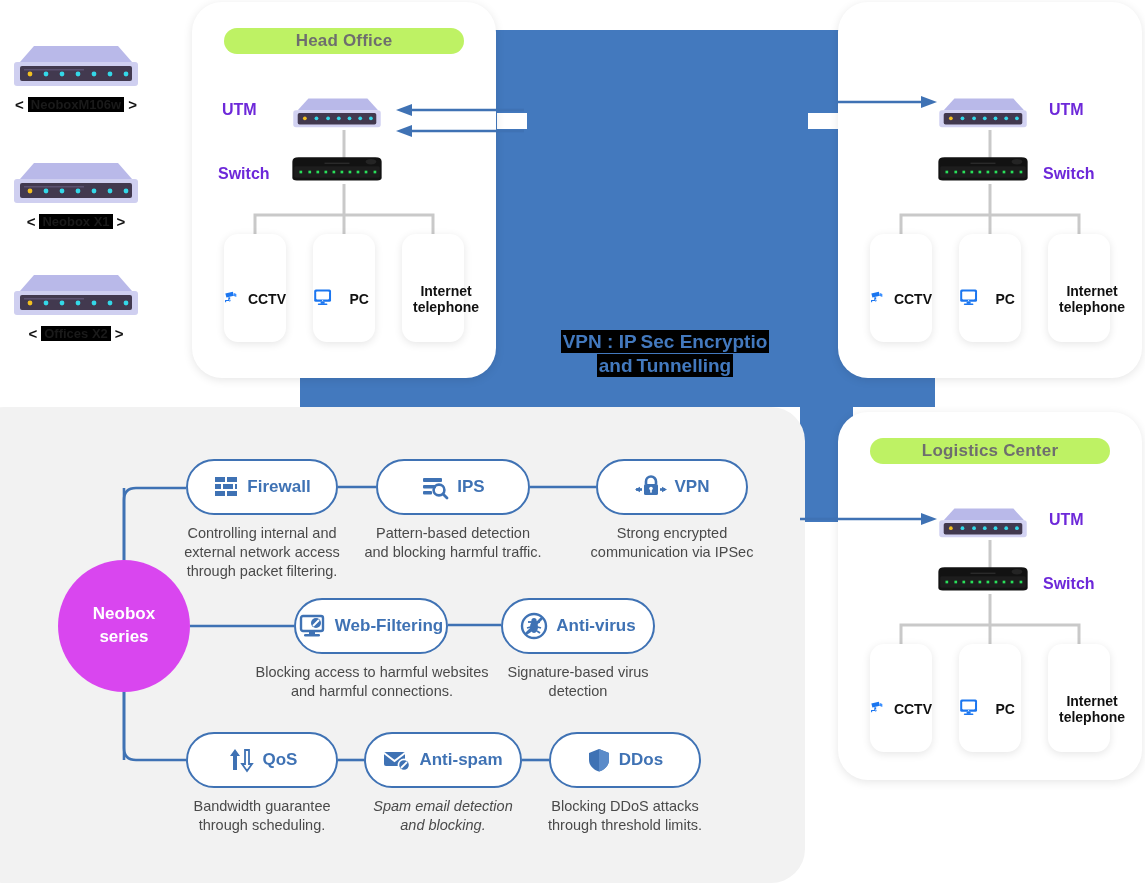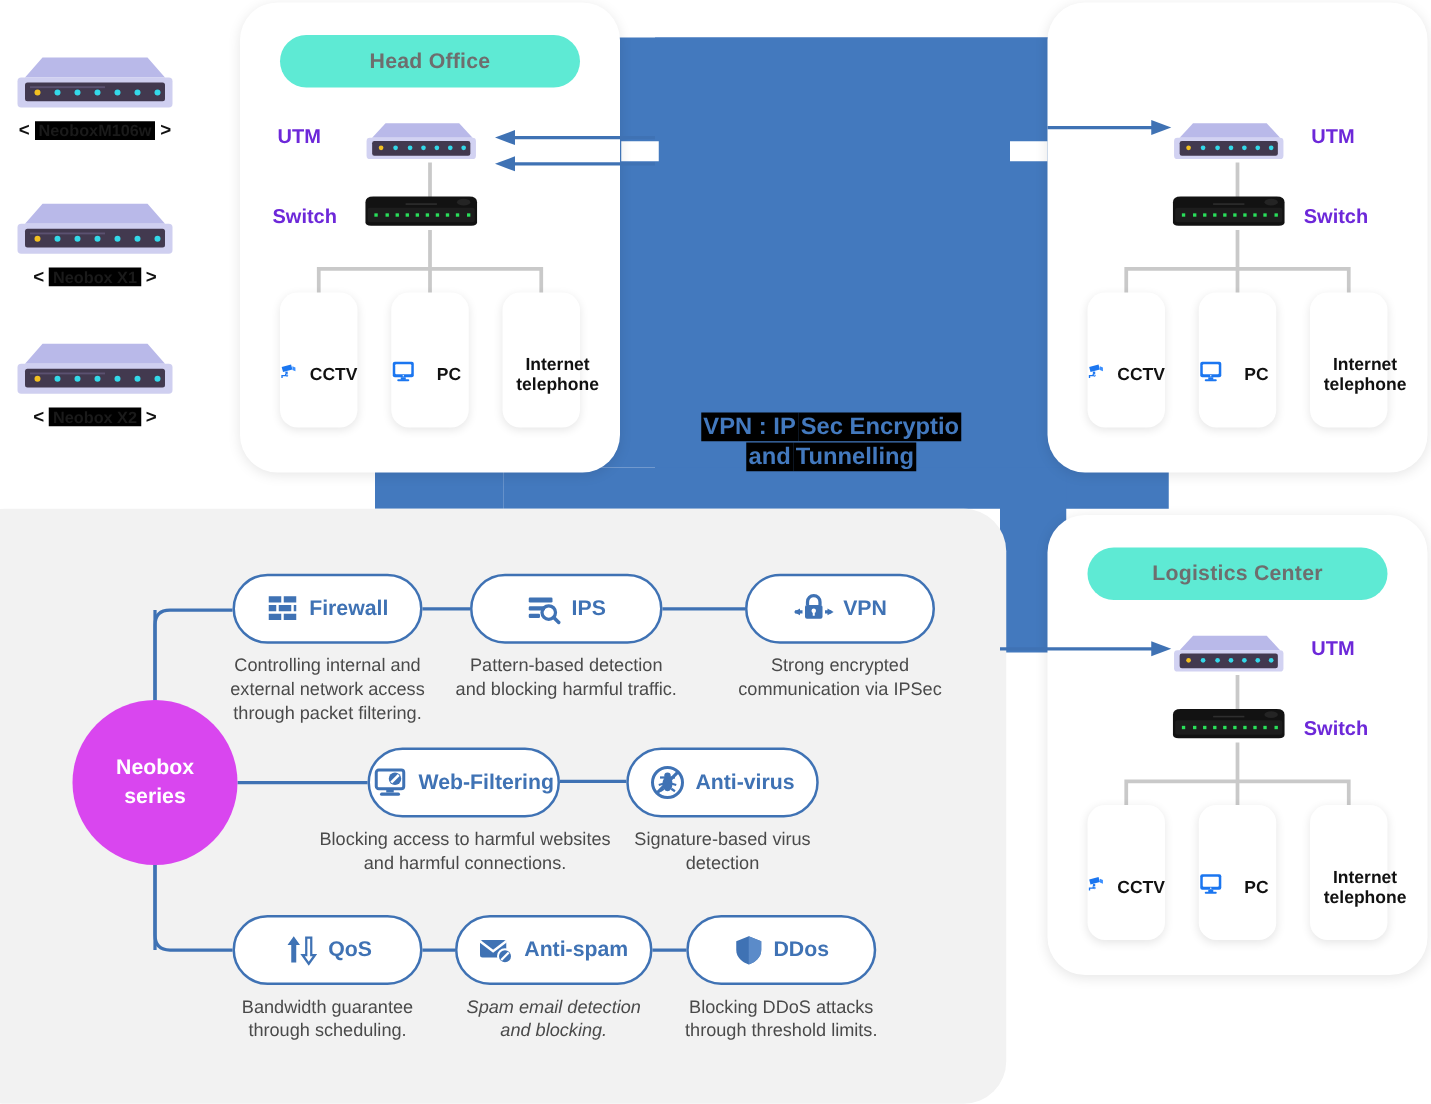--- a/index.html
+++ b/index.html
@@ -24,22 +24,22 @@
   
   .office-panel {
     position: absolute; background: #ffffff; border-radius: 30px;
     box-shadow: 0 2px 10px rgba(0,0,0,0.10);
   }
   .panel-head-office { left: 192px; top: 2px; width: 304px; height: 376px; }
   .panel-branch      { left: 838px; top: 2px; width: 304px; height: 376px; }
   .panel-logistics   { left: 838px; top: 412px; width: 304px; height: 368px; }
 
   .panel-title {
-    position: absolute; left: 32px; right: 32px; top: 26px; height: 42px;
-    background: #5eead4; border-radius: 21px;
+    position: absolute; left: 32px; right: 32px; top: 26px; height: 26px;
+    background: #bef264; border-radius: 21px;
     display: flex; align-items: center; justify-content: center;
     color: #6e6e6e; font-size: 17px; font-weight: bold; letter-spacing: .2px;
   }
 
   
   .dev-utm { position: absolute; width: 100px; height: 36px; }
   .dev-switch { position: absolute; width: 100px; height: 32px; }
   .dev-label {
     position: absolute; font-size: 16px; font-weight: bold; color: #6d28d9;
     white-space: nowrap;
@@ -168,21 +168,21 @@
       <circle cx="24" cy="34" r="2.4" fill="#f2c021"></circle>
       <circle cx="40" cy="34" r="2.4" fill="#34d8e8"></circle>
       <circle cx="56" cy="34" r="2.4" fill="#34d8e8"></circle>
       <circle cx="72" cy="34" r="2.4" fill="#34d8e8"></circle>
       <circle cx="88" cy="34" r="2.4" fill="#34d8e8"></circle>
       <circle cx="104" cy="34" r="2.4" fill="#34d8e8"></circle>
       <circle cx="120" cy="34" r="2.4" fill="#34d8e8"></circle>
     </svg>
     <div class="p-row">
       <span class="p-caret">&lt;</span>
-      <span class="p-sel">Neobox X2</span>
+      <span class="p-sel">Offices X2</span>
       <span class="p-caret">&gt;</span>
     </div>
   </div>
 
   <div class="office-panel panel-head-office">
     <div class="panel-title">Head Office</div>
 
     <svg class="conn-svg" viewBox="0 0 304 376">
       <line x1="152" y1="128" x2="152" y2="158" stroke="#c9c9c9" stroke-width="3"></line>
       <line x1="152" y1="182" x2="152" y2="240" stroke="#c9c9c9" stroke-width="3"></line>

